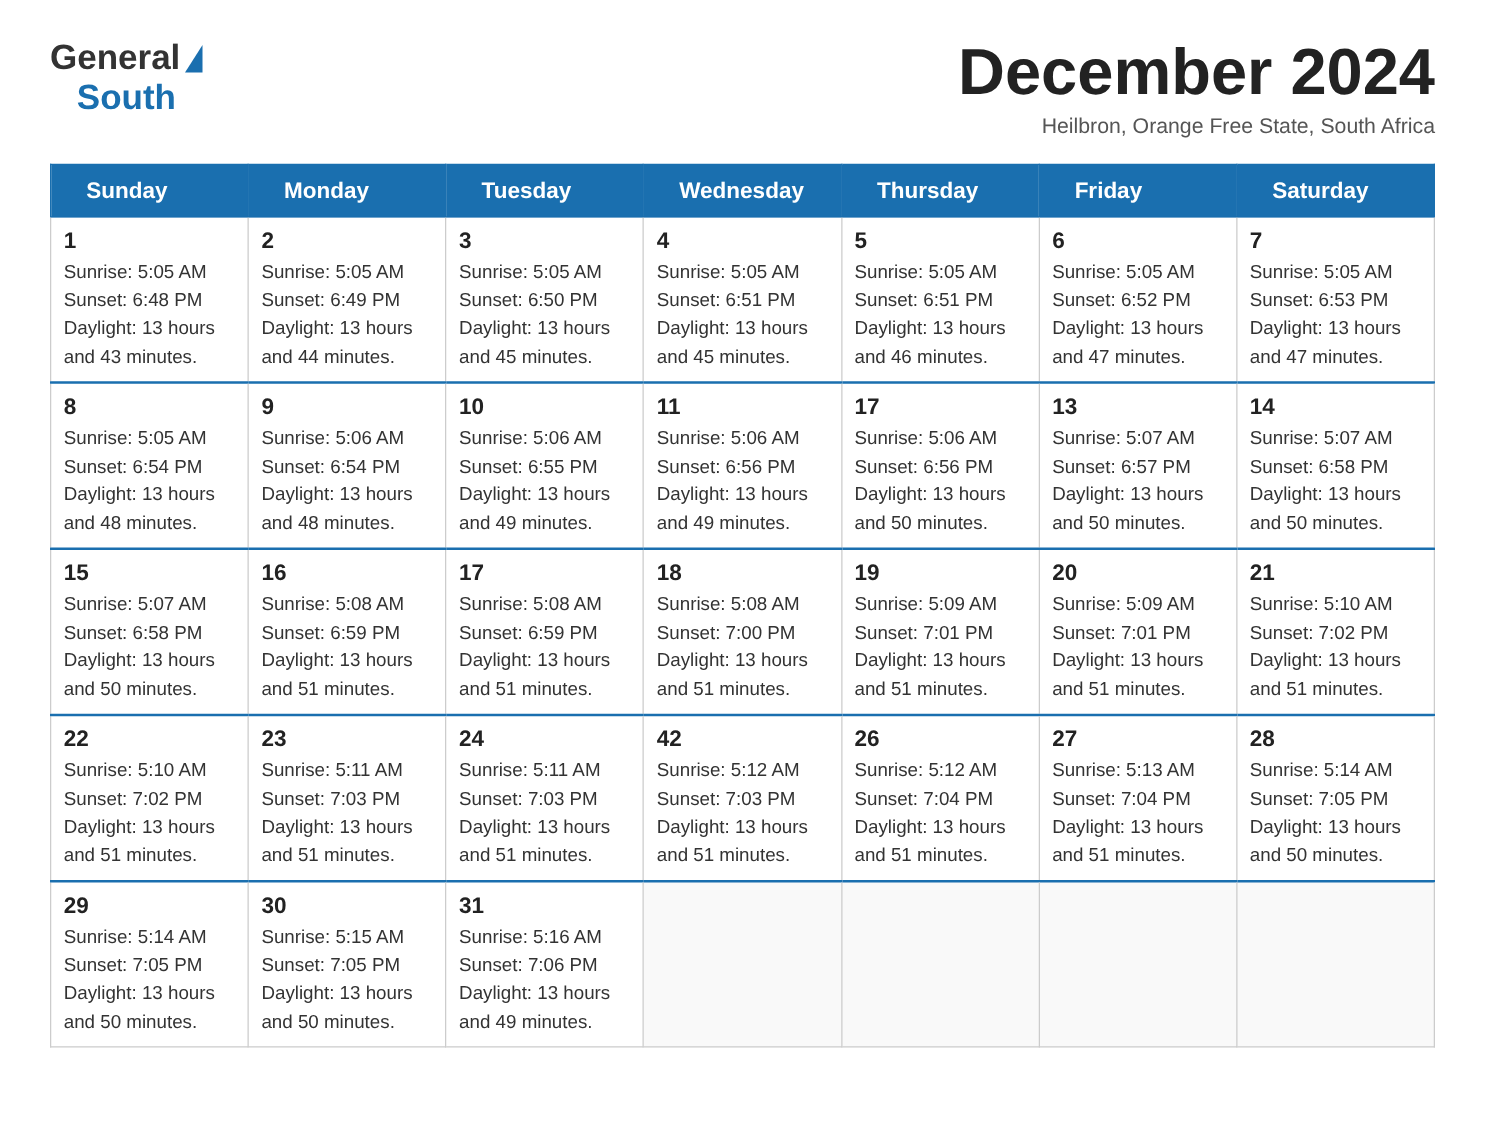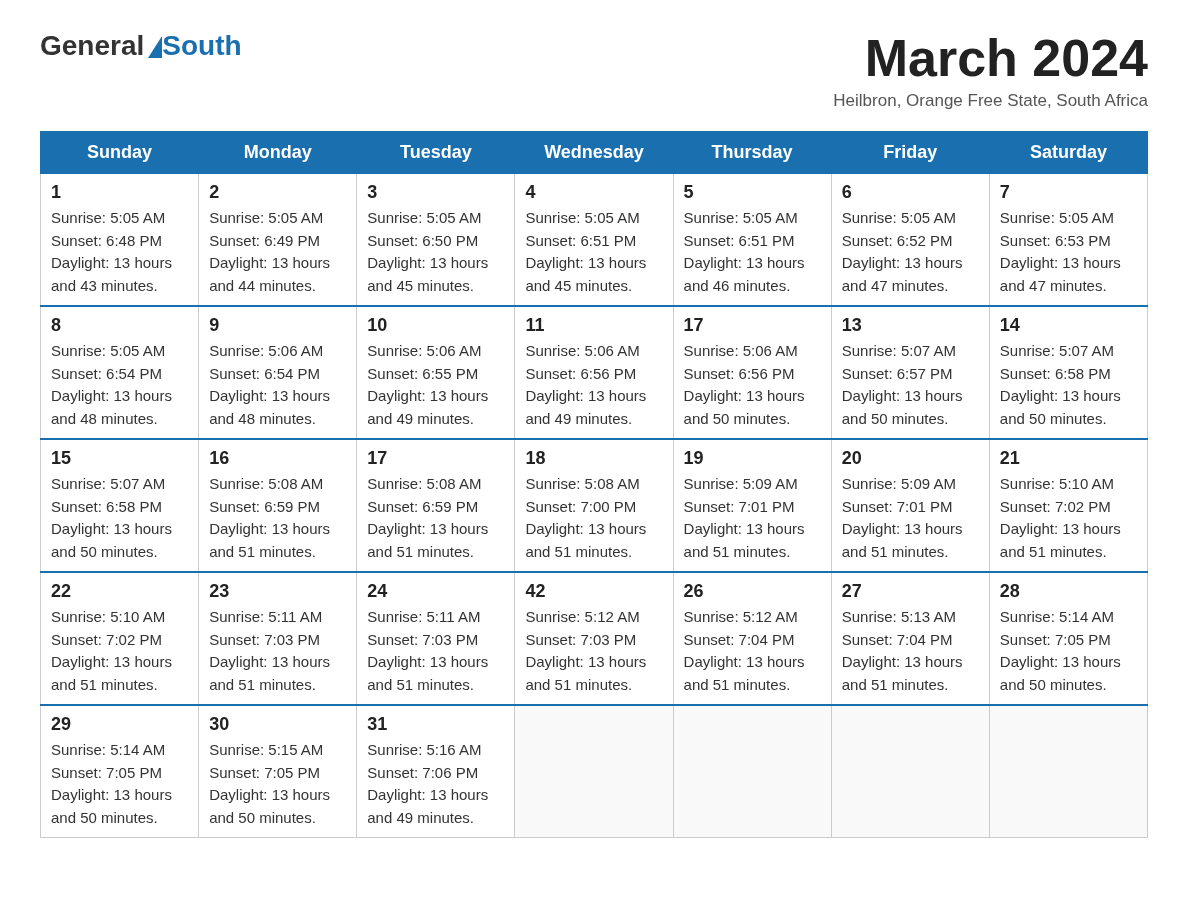--- a/index.html
+++ b/index.html
@@ -11,21 +11,21 @@
       min-height: 918px;
     }
     .header {
       display: flex;
       justify-content: space-between;
       align-items: flex-start;
       margin-bottom: 20px;
     }
     .logo {
       display: flex;
-      flex-direction: row;
+      flex-direction: column;
       align-items: center;
     }
     .logo-text {
       display: flex;
       align-items: flex-end;
       gap: 2px;
     }
     .logo-general {
       font-size: 28px;
       font-weight: bold;
@@ -62,22 +62,22 @@
     .calendar {
       width: 100%;
       border-collapse: collapse;
       border: 1px solid #aaa;
     }
     .calendar th {
       background-color: #1a6faf;
       color: #fff;
       font-size: 18px;
       font-weight: bold;
-      padding: 10px 16px;
-      text-align: center;
+      padding: 10px 28px;
+      text-align: left;
       border: 1px solid #1a6faf;
     }
     .calendar td {
       vertical-align: top;
       padding: 8px 10px;
       border: 1px solid #ccc;
       width: calc(100% / 7);
       min-height: 110px;
       font-size: 13px;
       color: #333;
@@ -107,21 +107,21 @@
 
 <div class="header">
   <div class="logo">
     <div class="logo-text">
       <span class="logo-general">General</span>
       <div class="logo-triangle"></div>
     </div>
     <span class="logo-blue">South</span>
   </div>
   <div class="title-section">
-    <div class="month-title">March 2024</div>
+    <div class="month-title">December 2024</div>
     <div class="location">Heilbron, Orange Free State, South Africa</div>
   </div>
 </div>
 
 <table class="calendar">
   <thead>
     <tr>
     <th>Sunday</th>
         <th>Monday</th>
         <th>Tuesday</th>

